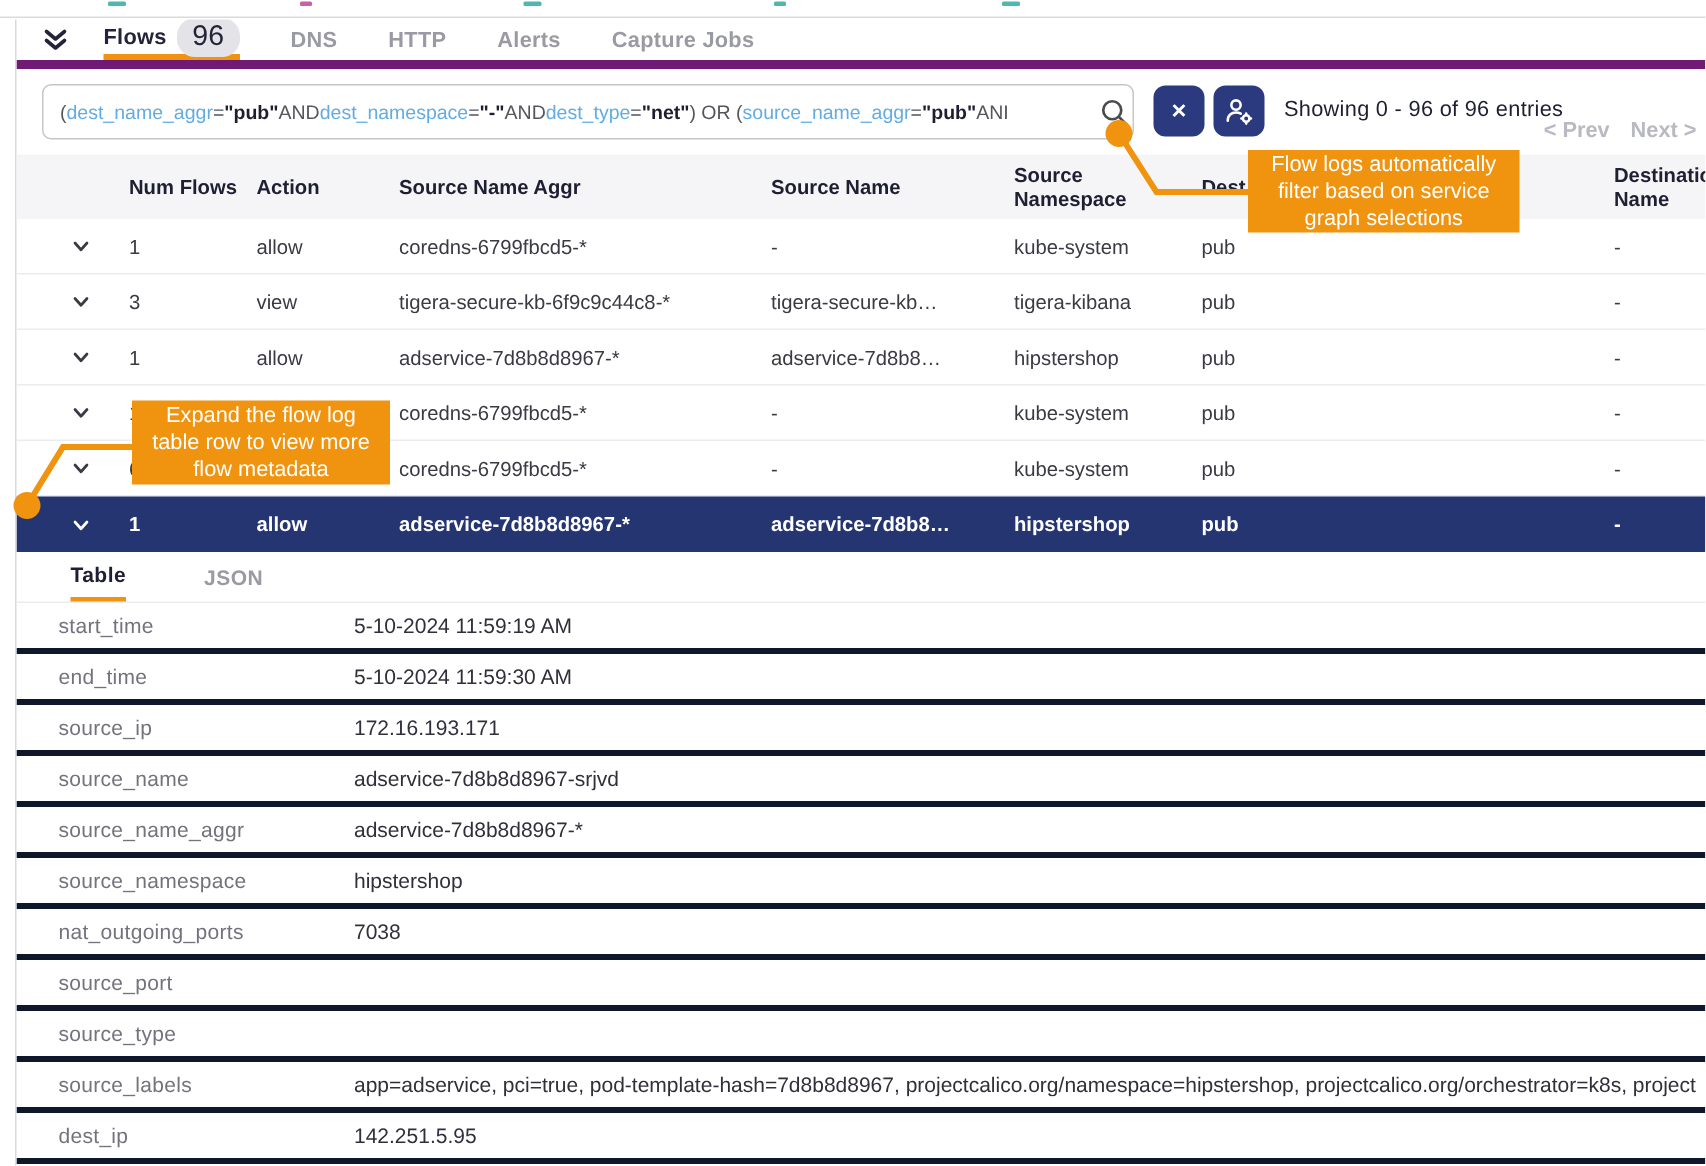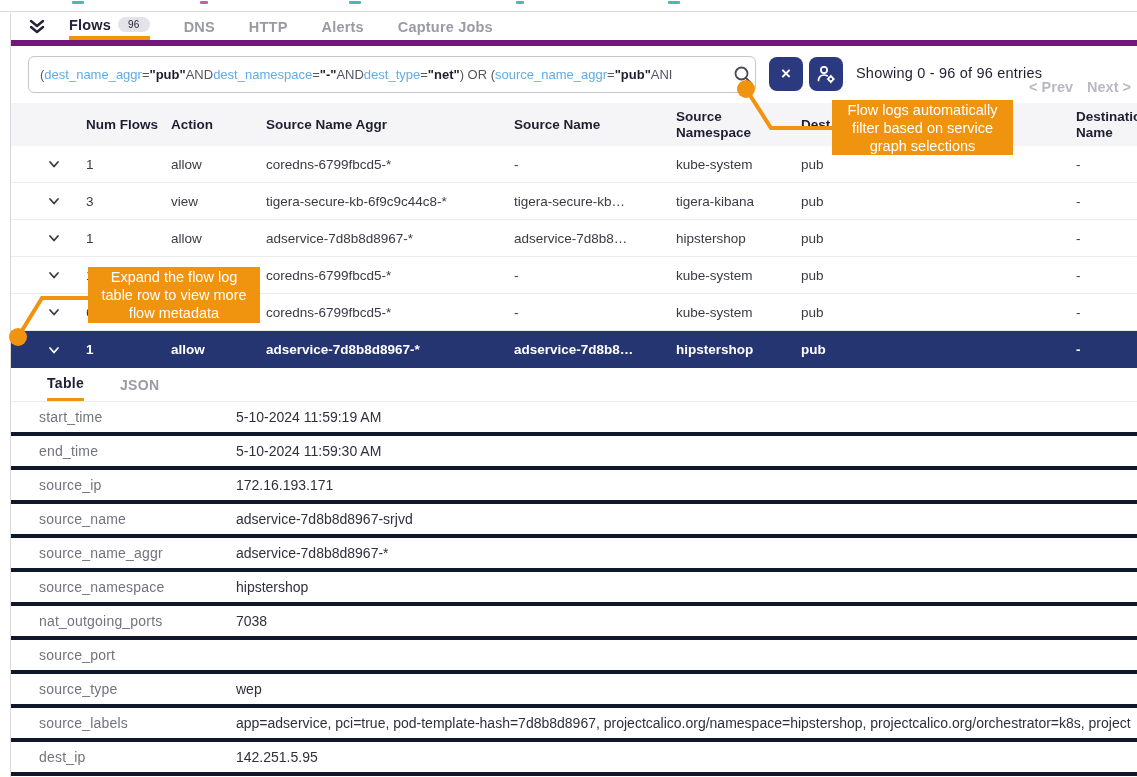--- a/index.html
+++ b/index.html
@@ -13,21 +13,21 @@
   
   .top-strip{height:12px;background:#fff;border-bottom:1px solid #DBDBDF;position:relative;}
   .remnant{position:absolute;top:1px;height:3px;width:12px;border-radius:1px;}
   
   .panel{position:absolute;top:13px;left:10px;right:0;bottom:0;border-left:1px solid #D9D9DD;background:#fff;overflow:hidden;}
   
   .tabbar{height:33px;display:flex;align-items:stretch;padding-left:16px;border-bottom:6px solid #701a75;}
   .collapse-btn{display:flex;align-items:center;margin-right:22px;cursor:pointer;color:#23233A;}
   .tab{display:flex;align-items:center;gap:7px;margin-right:34px;font-size:14.5px;font-weight:bold;color:var(--gray);letter-spacing:.2px;cursor:pointer;}
   .tab.active{color:var(--dark);border-bottom:4px solid var(--orange);}
-  .tab .badge{background:var(--badge);color:var(--dark);font-size:10px;font-weight:normal;padding:2px 10px;border-radius:12px;}
+  .tab .badge{background:var(--badge);color:var(--dark);font-size:19px;font-weight:normal;padding:2px 10px;border-radius:12px;}
   
   .toolbar{position:relative;height:57px;}
   .querybox{position:absolute;left:17px;top:10px;width:728px;height:37px;border:1.5px solid var(--inputborder);border-radius:6px;display:flex;align-items:center;padding:0 30px 0 11px;overflow:hidden;white-space:nowrap;font-size:13px;background:#fff;}
   .querybox .q-op{color:#55555E;}
   .querybox .q-field{color:var(--fieldblue);}
   .querybox .q-val{color:#1E1E30;font-weight:bold;}
   .search-ic{position:absolute;left:722px;top:19px;}
   .sq-btn{position:absolute;top:11px;width:34px;height:34px;background:var(--navy);border-radius:8px;display:flex;align-items:center;justify-content:center;color:#fff;cursor:pointer;}
   .btn-clear{left:758px;font-size:17px;font-weight:bold;}
   .btn-user{left:798px;}
@@ -37,21 +37,21 @@
   
   .grid{display:grid;grid-template-columns:39px 85px 95px 248px 162px 125px 275px 62px;padding-left:36px;align-items:center;}
   .thead{background:var(--headerbg);min-height:43px;font-size:13.5px;font-weight:bold;color:#1F1F33;line-height:16px;padding-top:5px;padding-bottom:5px;}
   .trow{height:37px;border-bottom:1px solid #ECECEF;font-size:13.5px;color:#3A3A44;}
   .trow .cell{overflow:hidden;white-space:nowrap;padding-right:10px;}
   .trow .exp{color:#3A3A44;cursor:pointer;display:flex;align-items:center;}
   .trow.selected{background:var(--rowsel);color:#fff;font-weight:bold;border-bottom:none;}
   .trow.selected .exp{color:#fff;}
   .trow.selected .cell{color:#fff;}
   
-  .dtabs{height:34px;display:flex;align-items:stretch;padding-left:36px;border-bottom:1px solid #ECECEF;gap:36px;}
+  .dtabs{height:34px;display:flex;align-items:stretch;padding-left:36px;border-bottom:1px solid #ECECEF;gap:52px;}
   .dtab{display:flex;align-items:center;font-size:14px;font-weight:bold;letter-spacing:.3px;cursor:pointer;color:var(--gray);}
   .dtab.active{color:#1F1F33;border-bottom:3px solid var(--orange);}
   .drow{display:grid;grid-template-columns:197px 1fr;height:34px;align-items:center;padding-left:28px;border-bottom:4px solid #0f172a;font-size:14px;}
   .drow .k{color:var(--keygray);letter-spacing:.2px;}
   .drow .v{color:var(--val);overflow:hidden;white-space:nowrap;padding-right:2px;}
   
   .callout{position:absolute;background:var(--orange);color:#fff;font-size:14.5px;line-height:18px;text-align:center;display:flex;align-items:center;justify-content:center;padding:6px 8px;z-index:30;}
   .co1{left:832px;top:100px;width:181px;height:55px;}
   .co2{left:88px;top:267px;width:172px;height:56px;}
   .connector{position:absolute;z-index:29;}
@@ -279,21 +279,20 @@
       <div class="drow">
         <span class="k">nat_outgoing_ports</span>
         <span class="v">7038</span>
       </div>
       <div class="drow">
         <span class="k">source_port</span>
         <span class="v"></span>
       </div>
       <div class="drow">
         <span class="k">source_type</span>
-        <span class="v">wep</span>
       </div>
       <div class="drow">
         <span class="k">source_labels</span>
         <span class="v">app=adservice, pci=true, pod-template-hash=7d8b8d8967, projectcalico.org/namespace=hipstershop, projectcalico.org/orchestrator=k8s, project</span>
       </div>
       <div class="drow">
         <span class="k">dest_ip</span>
         <span class="v">142.251.5.95</span>
       </div>
     </div>

